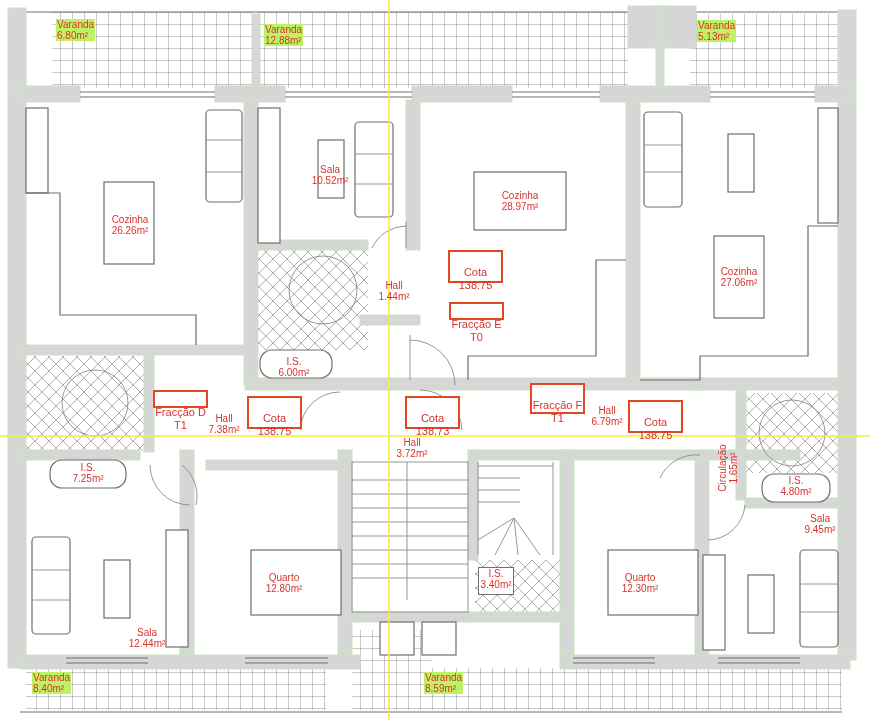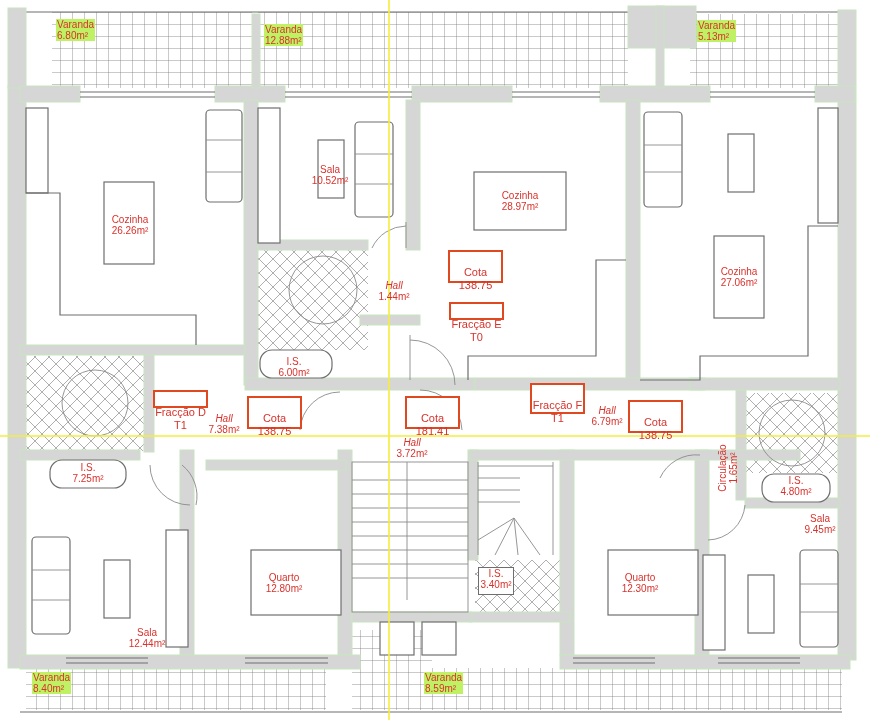--- a/index.html
+++ b/index.html
@@ -7,21 +7,21 @@
   #plan{position:absolute;left:0;top:0;width:870px;height:720px;}
   .wall{fill:#d6d6d6;stroke:#c8e6c0;stroke-width:1;}
   .line{stroke:#6e6e6e;fill:none;stroke-width:1.2;}
   .thin{stroke:#8a8a8a;fill:none;stroke-width:0.9;}
   .furn{stroke:#6e6e6e;fill:#ffffff;stroke-width:1.2;}
   .grid{stroke:#7a7a7a;stroke-width:0.8;}
   .tile{stroke:#9a9a9a;stroke-width:0.8;}
   .yellow{stroke:#f5ee3a;stroke-width:1.6;}
   .lbl{position:absolute;color:#d8322c;font-size:10px;line-height:11px;text-align:center;white-space:nowrap;background:transparent;}
   .lbl .l1,.lbl .l2{display:block;}
-  .lbl.italic .l1{font-style:italic;}
+  .lbl.italic .l1{}
   .lbl.bg{background:#bef264;padding:0 1px;}
   .box{position:absolute;border:2px solid #e0481f;color:#d8322c;font-size:11px;line-height:13px;text-align:center;background:#fff;box-sizing:border-box;padding-top:14px;}
   .box span{display:block;}
   .vert{transform:rotate(-90deg);transform-origin:center center;}
 </style>
 </head>
 <body>
 
 <svg id="plan" viewBox="0 0 870 720" xmlns="http://www.w3.org/2000/svg">
   <defs>
@@ -327,18 +327,18 @@
 <div class="box" style="left:448px;top:250px;width:55px;height:33px;">
     <span>Cota</span>
     <span>138.75</span>
   </div>
 <div class="box" style="left:247px;top:396px;width:55px;height:33px;">
     <span>Cota</span>
     <span>138.75</span>
   </div>
 <div class="box" style="left:405px;top:396px;width:55px;height:33px;">
     <span>Cota</span>
-    <span>181.41</span>
+    <span>138.73</span>
   </div>
 <div class="box" style="left:628px;top:400px;width:55px;height:33px;">
     <span>Cota</span>
     <span>138.75</span>
   </div>
 
 </body></html>

